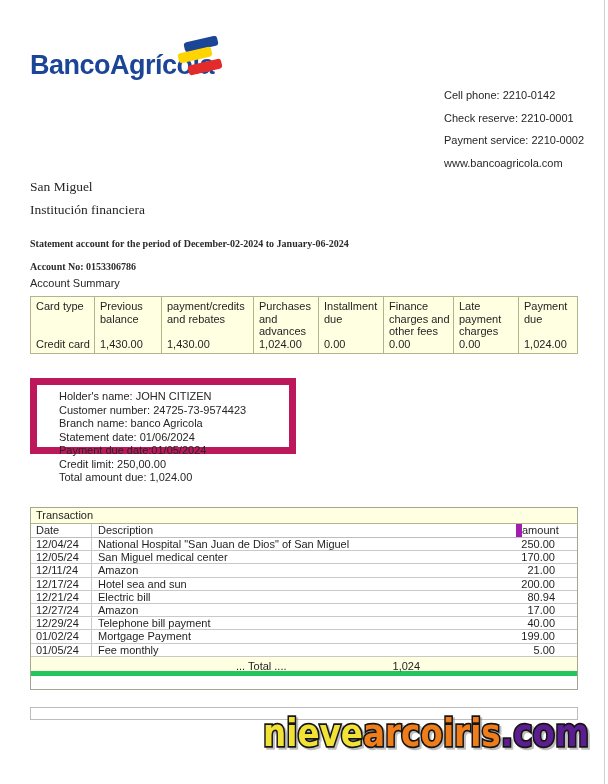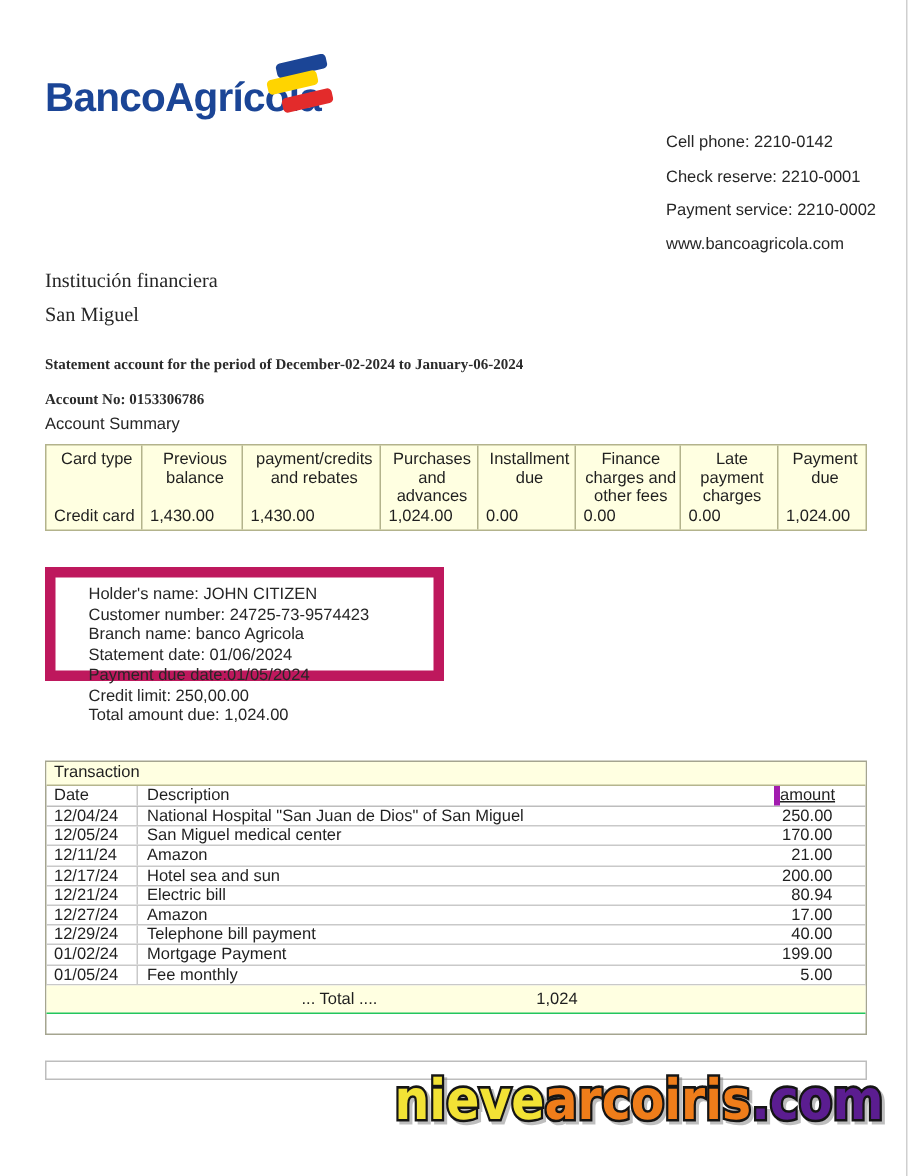--- a/index.html
+++ b/index.html
@@ -22,42 +22,42 @@
   .stmt{position:absolute;top:233px;left:30px;font-family:"Liberation Serif","DejaVu Serif",serif;
         font-weight:bold;font-size:10px;line-height:22.5px;color:#2b2b2b;}
   .summary-label{position:absolute;top:277px;left:30px;font-size:11px;color:#262626;}
 
   
   .sum-table{position:absolute;top:296px;left:30px;width:548px;height:58px;display:flex;
              background:#ffffe1;border:1px solid #b3b38c;box-sizing:border-box;}
   .sum-cell{display:flex;flex-direction:column;justify-content:space-between;
             box-sizing:border-box;font-size:11px;}
   .sum-cell + .sum-cell{border-left:1px solid #b3b38c;}
-  .sum-head{padding:3px 1px 0 5px;line-height:12.6px;text-align:center;}
+  .sum-head{padding:3px 1px 0 5px;line-height:12.6px;}
   .sum-val{padding:0 1px 2px 5px;line-height:13px;}
 
   
   .holder-box{position:absolute;top:378px;left:30px;width:266px;height:76px;
               border:7px solid #be185d;box-sizing:border-box;padding:5px 22px;
               font-size:11px;line-height:13.55px;color:#262626;}
 
   
   .tx-table{position:absolute;top:507px;left:30px;width:548px;border:1px solid #a5a590;
             box-sizing:border-box;font-size:11px;}
   .tx-title{height:16px;line-height:15px;background:#ffffe1;border-bottom:1px solid #b5b58e;
             padding-left:5px;box-sizing:border-box;}
   .tx-head{display:flex;height:14px;line-height:13px;border-bottom:1px solid #bdbdbd;box-sizing:border-box;}
   .tx-row{display:flex;height:13.2px;line-height:12.6px;border-bottom:1px solid #c9c9c9;box-sizing:border-box;}
   .c-date{width:60px;box-sizing:border-box;padding-left:5px;flex:none;}
   .c-desc{width:425px;box-sizing:border-box;padding-left:6px;border-left:1px solid #c9c9c9;flex:none;
           white-space:nowrap;overflow:hidden;}
   .c-amt{flex:1;box-sizing:border-box;text-align:right;padding-right:22px;}
-  .tx-head .c-amt{border-left:4px solid #a21caf;text-decoration:underline;}
+  .tx-head .c-amt{border-left:6px solid #a21caf;}
   .tx-total{display:flex;height:19px;line-height:18px;background:#ffffe1;
-            border-bottom:1px solid #22c55e;box-sizing:border-box;}
+            border-bottom:5px solid #22c55e;box-sizing:border-box;padding-left:35px;}
   .total-label{margin-left:170px;}
   .total-value{margin-left:106px;}
   .tx-empty{height:13px;}
   .footer-empty{position:absolute;top:707px;left:30px;width:548px;height:13px;
                 border:1px solid #bdbdbd;box-sizing:border-box;}
 
   
   .watermark{position:absolute;top:710px;left:260px;z-index:5;
              filter:drop-shadow(2px 2px 0 rgba(110,110,110,0.45));}
   .watermark text{font-family:"DejaVu Sans","Liberation Sans",sans-serif;font-weight:bold;
@@ -79,22 +79,22 @@
   </div>
 
   <div class="contact">
     <div>Cell phone: 2210-0142</div>
     <div>Check reserve: 2210-0001</div>
     <div>Payment service: 2210-0002</div>
     <div>www.bancoagricola.com</div>
   </div>
 
   <div class="inst">
+    <div>San Miguel</div>
     <div>Institución financiera</div>
-    <div>San Miguel</div>
   </div>
 
   <div class="stmt">
     <div>Statement account for the period of December-02-2024 to January-06-2024</div>
     <div>Account No: 0153306786</div>
   </div>
   <div class="summary-label">Account Summary</div>
 
   <div class="sum-table">
     <div class="sum-cell" style="width:63px">

